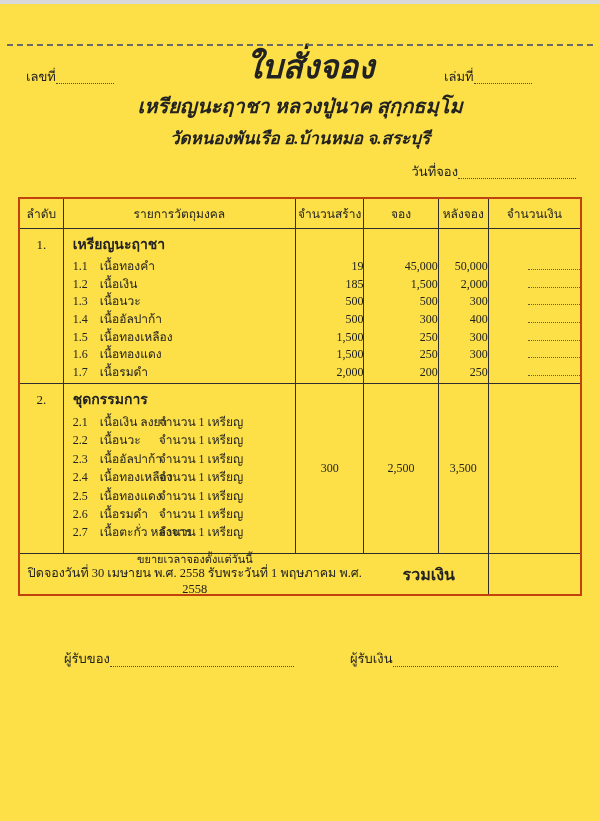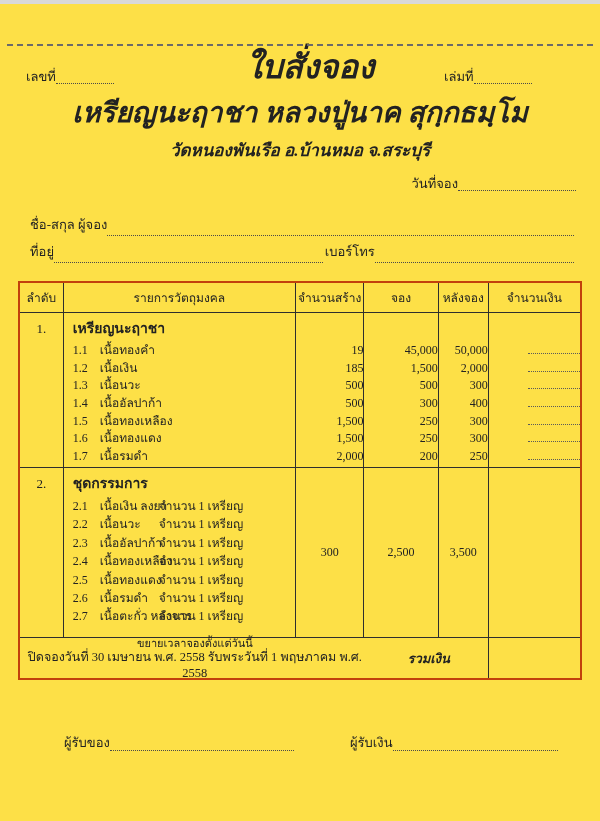--- a/index.html
+++ b/index.html
@@ -15,21 +15,21 @@
   }
   
   .head-row { display:flex; align-items:flex-start; padding:50px 24px 0 26px; }
   .side-field { display:flex; font-size:13px; margin-top:12px; }
   .side-field.left { width:150px; }
   .side-field.right { width:132px; }
   .leader { border-bottom:1.6px dotted #4a4a4a; align-self:flex-end; margin-bottom:3px; }
   .w58 { width:58px; } .w115 { width:118px; }
   .flex1 { flex:1; } .flex135 { flex:1.35; }
   .title { flex:1; text-align:center; font-size:33px; font-weight:bold; font-style:italic; line-height:34px; margin-top:-4px; }
-  .subtitle { text-align:center; font-size:28px; font-weight:bold; font-style:italic; margin-top:3px; }
+  .subtitle { text-align:center; font-size:20px; font-weight:bold; font-style:italic; margin-top:3px; }
   .temple { text-align:center; font-size:17px; font-weight:bold; font-style:italic; margin-top:2px; }
   .date-row { display:flex; justify-content:flex-end; margin:10px 24px 0 0; font-size:13px; }
   
   .cust { margin:20px 26px 0 30px; font-size:13px; }
   .cust-row { display:flex; height:25px; }
   .cust-row + .cust-row { margin-top:2px; }
   .phone-label { margin-left:2px; }
   
   .otable { margin:15px 18px 0 18px; border:2px solid #c2410c; }
   .trow { display:flex; }
@@ -52,21 +52,21 @@
   .c-mid { text-align:right; font-size:12px; padding-top:5px; }
   .c-mid .it { display:block; }
   .c-center { display:flex; align-items:center; justify-content:center; font-size:12px; padding-top:0; }
   .dotline { display:inline-block; width:52px; border-bottom:1.6px dotted #5a5a5a; height:11px; }
   
   .t-sum { height:40px; }
   .sum-left { width:83.7%; border-right:1.2px solid #2e2e2e; display:flex; align-items:center; }
   .sum-text { flex:1; text-align:center; line-height:1.25; padding-top:2px; }
   .sum-line1 { font-size:11px; }
   .sum-line2 { font-size:12.5px; }
-  .sum-total { width:118px; text-align:center; font-size:13px; font-weight:bold;font-style:italic; }
+  .sum-total { width:118px; text-align:center; font-size:16px; font-weight:bold; }
   .sum-right { flex:1; }
   
   .sig-row { display:flex; margin:52px 0 0 64px; font-size:13px; height:22px; }
   .sig1 { width:230px; display:flex; }
   .sig2 { width:208px; margin-left:56px; display:flex; }
 </style>
 </head>
 <body>
 
 <div class="paper">
@@ -86,32 +86,20 @@
   </div>
 
   <div class="subtitle">เหรียญนะฤาชา หลวงปู่นาค สุกฺกธมฺโม</div>
   <div class="temple">วัดหนองพันเรือ อ.บ้านหมอ จ.สระบุรี</div>
 
   <div class="date-row">
     <span>วันที่จอง</span>
       <span class="leader w115"></span>
   </div>
 
-  <div class="cust">
-    <div class="cust-row">
-      <span>ชื่อ-สกุล ผู้จอง</span>
-        <span class="leader flex1"></span>
-    </div>
-    <div class="cust-row">
-      <span>ที่อยู่</span>
-        <span class="leader flex135"></span>
-        <span class="phone-label">เบอร์โทร</span>
-        <span class="leader flex1"></span>
-    </div>
-  </div>
 
   <div class="otable">
 
     <div class="trow t-head">
       <div class="cell c1">ลำดับ</div>
       <div class="cell c2">รายการวัตถุมงคล</div>
       <div class="cell c3">จำนวนสร้าง</div>
       <div class="cell c4">จอง</div>
       <div class="cell c5">หลังจอง</div>
       <div class="cell c6">จำนวนเงิน</div>

